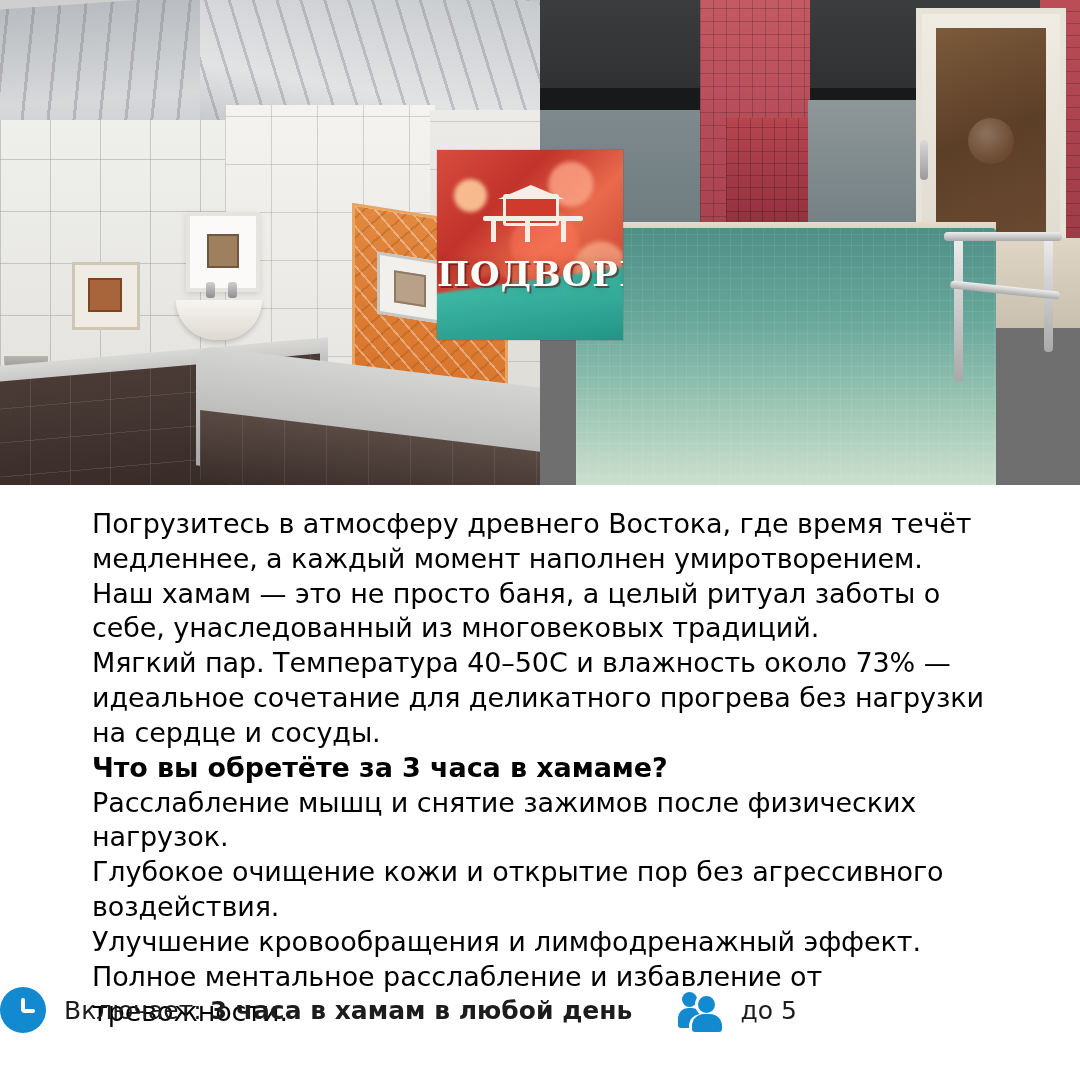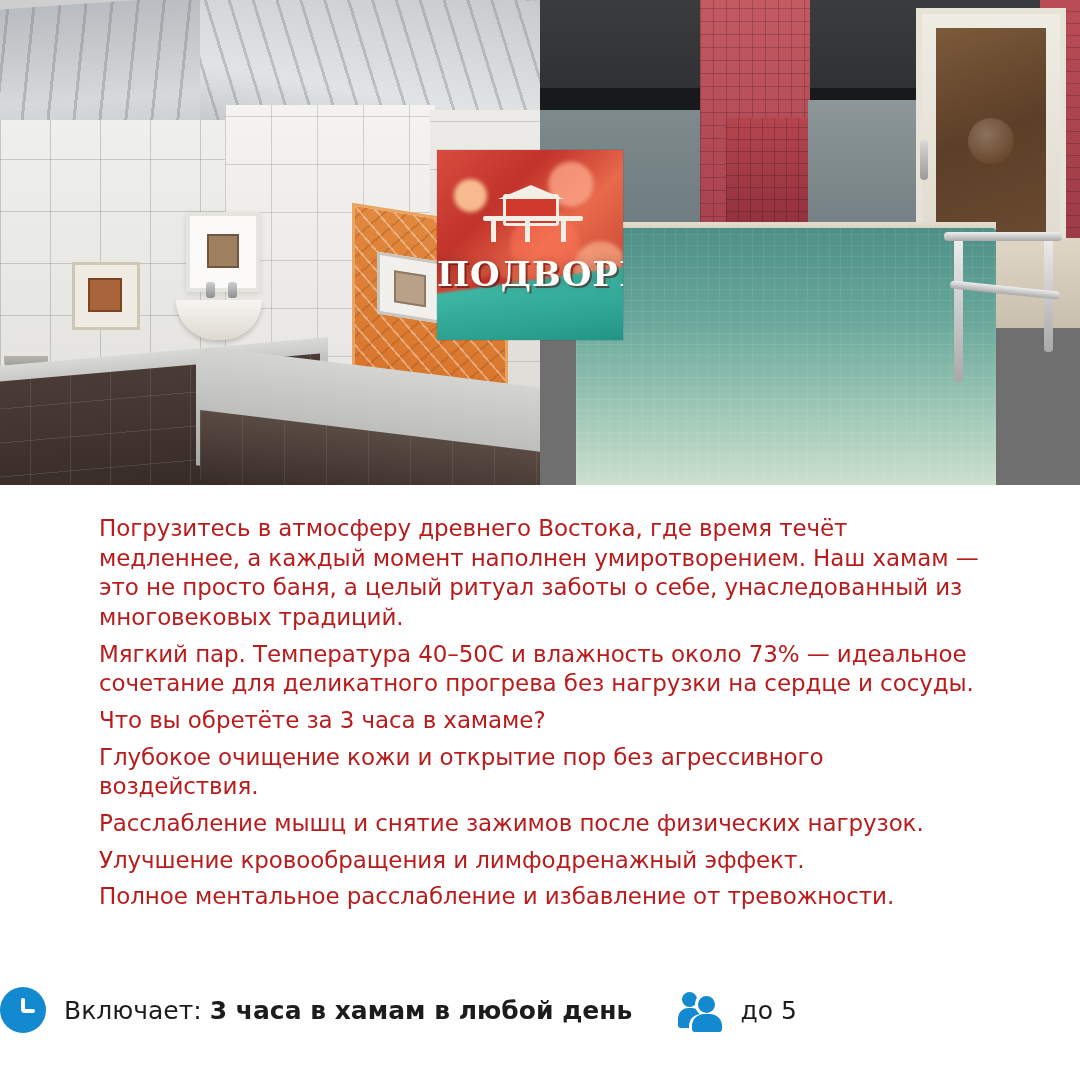--- a/index.html
+++ b/index.html
@@ -435,28 +435,28 @@
     color: #1389cf;
     font-size: 42px;
     font-weight: 700;
     letter-spacing: -0.2px;
     line-height: 1.1;
   }
   .body-block {
     padding: 22px 92px 0 92px;
   }
   .body-block p {
-    margin: 7px;
-    color: #b91c1c;
-    font-size: 23px;
+    margin: 0;
+    color: #000000;
+    font-size: 27px;
     line-height: 1.29;
     letter-spacing: -0.1px;
   }
   .body-block p.bold {
-    font-weight: 400;
+    font-weight: 700;
   }
   .footer {
     position: absolute;
     left: 0; top: 975px;
     width: 1080px;
     height: 70px;
     display: flex;
     align-items: center;
     box-sizing: border-box;
   }
@@ -607,22 +607,22 @@
       <div class="logo-word">ПОДВОРЬЕ</div>
     </div>
   </div>
 
   <div class="content">
 
     <div class="body-block">
       <p>Погрузитесь в атмосферу древнего Востока, где время течёт медленнее, а каждый момент наполнен умиротворением. Наш хамам — это не просто баня, а целый ритуал заботы о себе, унаследованный из многовековых традиций.</p>
       <p>Мягкий пар. Температура 40–50С и влажность около 73% — идеальное сочетание для деликатного прогрева без нагрузки на сердце и сосуды.</p>
       <p class="bold">Что вы обретёте за 3 часа в хамаме?</p>
+      <p>Расслабление мышц и снятие зажимов после физических нагрузок.</p>
       <p>Глубокое очищение кожи и открытие пор без агрессивного воздействия.</p>
-      <p>Расслабление мышц и снятие зажимов после физических нагрузок.</p>
       <p>Улучшение кровообращения и лимфодренажный эффект.</p>
       <p>Полное ментальное расслабление и избавление от тревожности.</p>
     </div>
   </div>
 
   <div class="footer">
     <div class="clock-icon"></div>
     <div class="footer-text"><span>Включает: </span><span class="b">3 часа в хамам в любой день</span></div>
     <div class="people-icon">
       <div class="head-b"></div>

